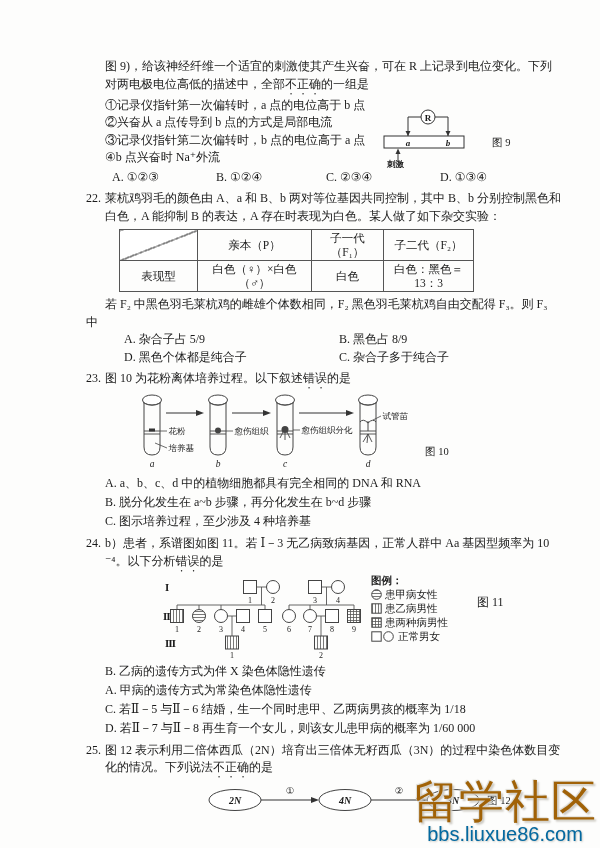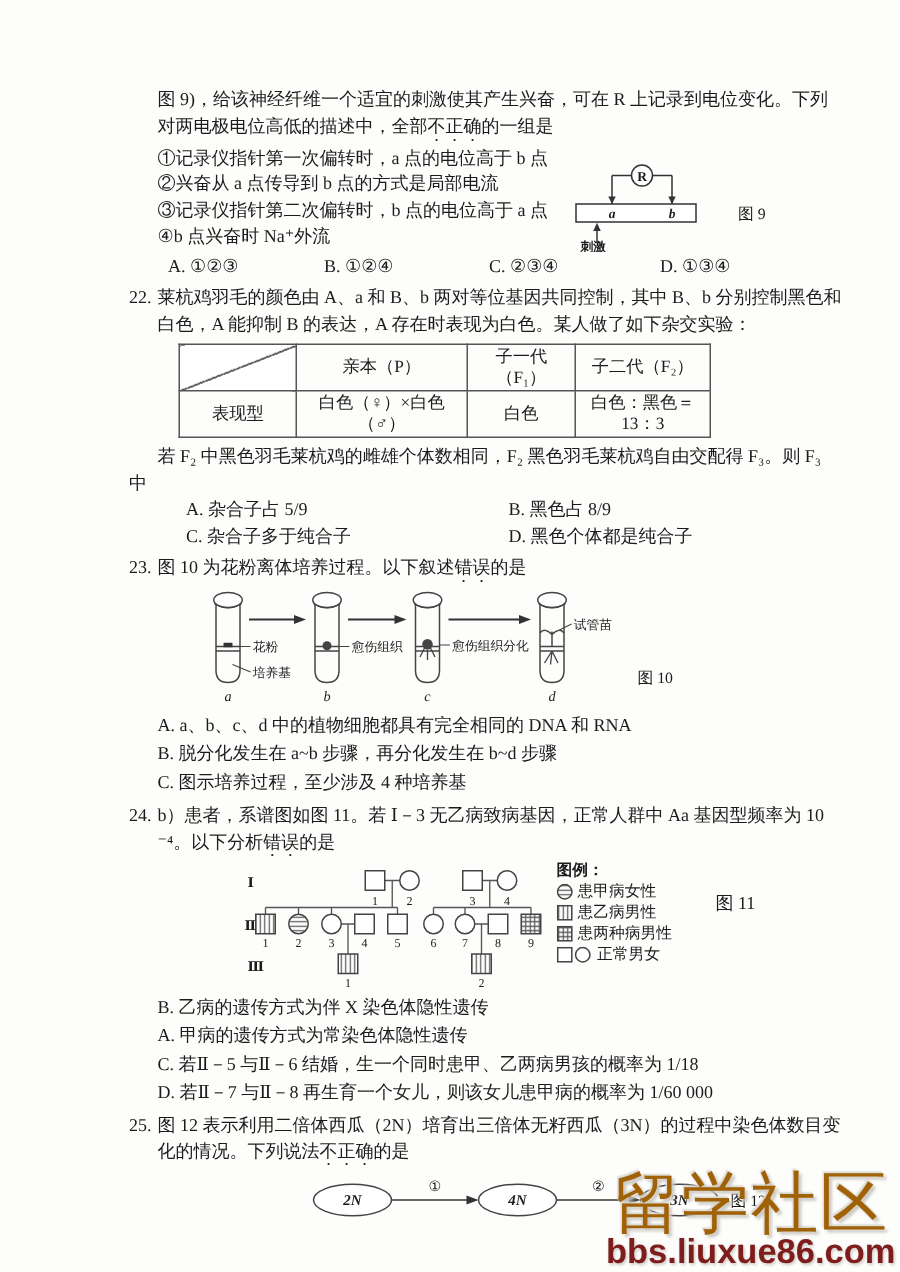--- a/index.html
+++ b/index.html
@@ -32,21 +32,21 @@
   .legend { font-size:10.5px; line-height:14px; width:92px; }
   .legend .lg-title { font-weight:bold; }
   .lg-item { display:flex; align-items:center; gap:3px; white-space:nowrap; }
   .fig11cap { margin:20px 0 0 8px; font-size:12px; }
   .fig12 { margin:3px 0 0 96px; } .fig12 svg { display:block; }
   svg text { font-family:"Liberation Serif","DejaVu Serif",serif; fill:#1b1b1b; }
   .wm { position:absolute; right:3px; bottom:3px; text-align:center;
         font-family:"Liberation Sans","DejaVu Sans",sans-serif; pointer-events:none; }
   .wm-title { font-size:45px; font-weight:normal; line-height:45px; letter-spacing:1px;
         color:#a16207; text-shadow:0 0 1px #d2d0c9, 2px 2px 2px #ccc9c2, -1px -1px 1px #dedcd5; }
-  .wm-url { font-size:23px; font-weight:bold; line-height:21px; color:#7f1d1d;
+  .wm-url { font-size:20px; font-weight:normal; line-height:21px; color:#0369a1;
         text-shadow:0 0 1px #d6d4cd, 1px 1px 2px #d0cec7; }
 </style>
 </head>
 <body>
 
 <div class="content">
 
   <div class="q">
     <div class="line">图 9)，给该神经纤维一个适宜的刺激使其产生兴奋，可在 R 上记录到电位变化。下列</div>
     <div class="line"><span>对两电极电位高低的描述中，全部</span><span class="em">不正确</span><span>的一组是</span></div>
@@ -98,22 +98,22 @@
         <td>白色</td>
         <td>白色：黑色＝13：3</td>
       </tr>
     </tbody>
       </table>
     <div class="line">若 F₂ 中黑色羽毛莱杭鸡的雌雄个体数相同，F₂ 黑色羽毛莱杭鸡自由交配得 F₃。则 F₃</div>
     <div class="line outdent">中</div>
     <div class="optgrid">
       <span>A. 杂合子占 5/9</span>
       <span>B. 黑色占 8/9</span>
+      <span>D. 黑色个体都是纯合子</span>
       <span>C. 杂合子多于纯合子</span>
-      <span>D. 黑色个体都是纯合子</span>
     </div>
   </div>
 
   <div class="q q23">
     <span class="qnum">23.</span>
     <div class="line"><span>图 10 为花粉离体培养过程。以下叙述</span><span class="em">错误</span><span>的是</span></div>
     <div class="fig10">
       <svg width="335" height="80" viewBox="0 0 335 80">
 
         <g>

